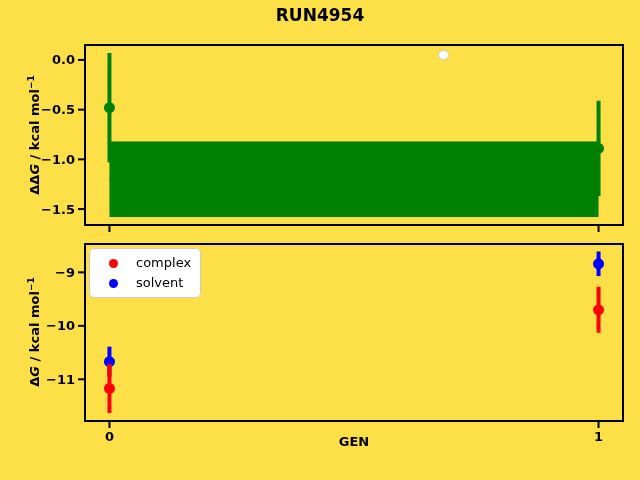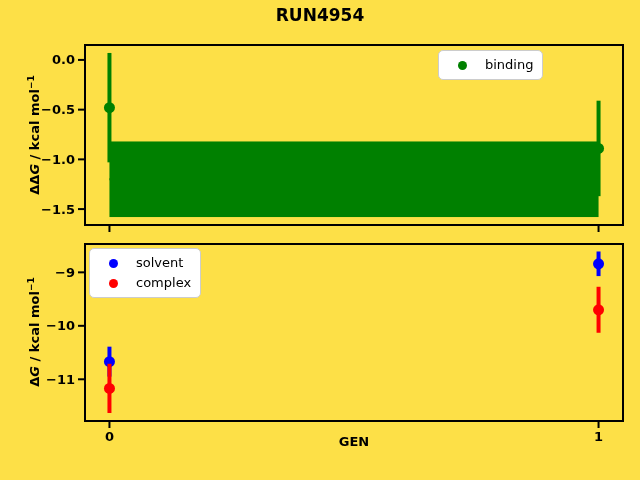--- a/index.html
+++ b/index.html
@@ -88,36 +88,30 @@
 
   <div class="ylab" style="left:34px;top:332px;">
     <span>
       <span>Δ</span><span class="math-var">G</span><span> / kcal mol</span><sup>−1</sup>
     </span>
   </div>
 
   <div class="xlab">GEN</div>
 
   <div class="legend" style="left:438px;top:50px;">
-    <div class="lrow">
-      <span class="lkey">
-          <span class="ldot" style="background:#008000;"></span>
-        </span>
-      <span class="llabel">binding</span>
-    </div>
   </div>
 
   <div class="legend" style="left:89px;top:248px;">
+    <div class="lrow">
+      <span class="lkey">
+          <span class="ldot" style="background:#ff0000;"></span>
+        </span>
+      <span class="llabel">complex</span>
+    </div>
     <div class="lrow">
       <span class="lkey">
           <span class="ldot" style="background:#0000ff;"></span>
         </span>
       <span class="llabel">solvent</span>
     </div>
-    <div class="lrow">
-      <span class="lkey">
-          <span class="ldot" style="background:#ff0000;"></span>
-        </span>
-      <span class="llabel">complex</span>
-    </div>
   </div>
 
 </div>
 
 </body></html>

